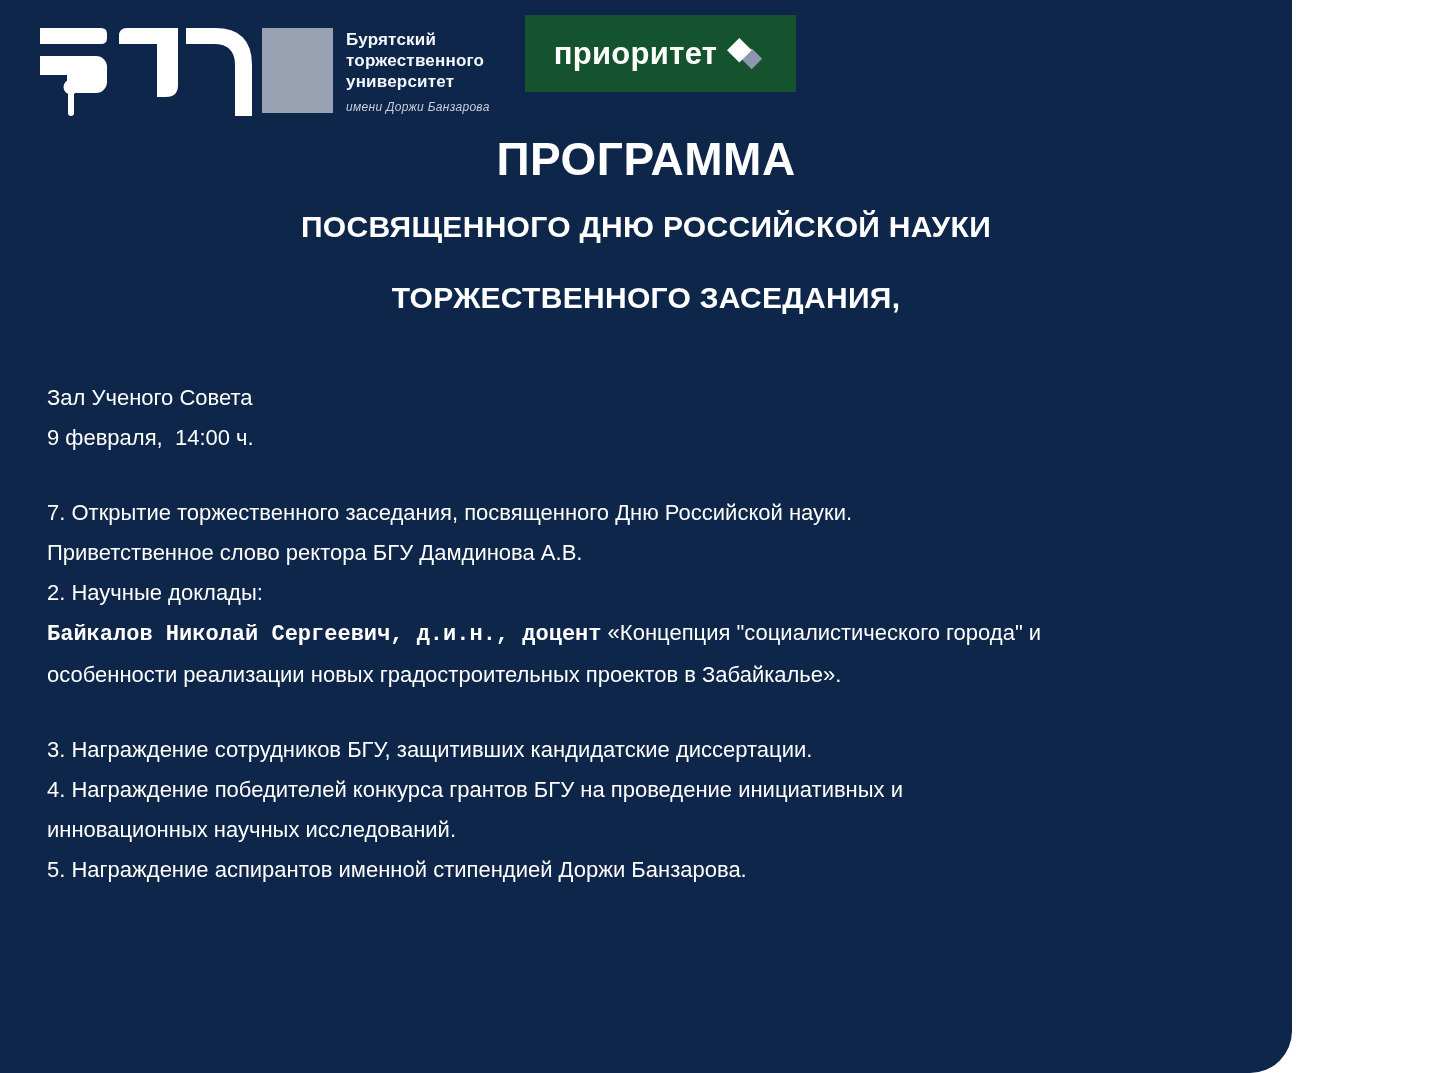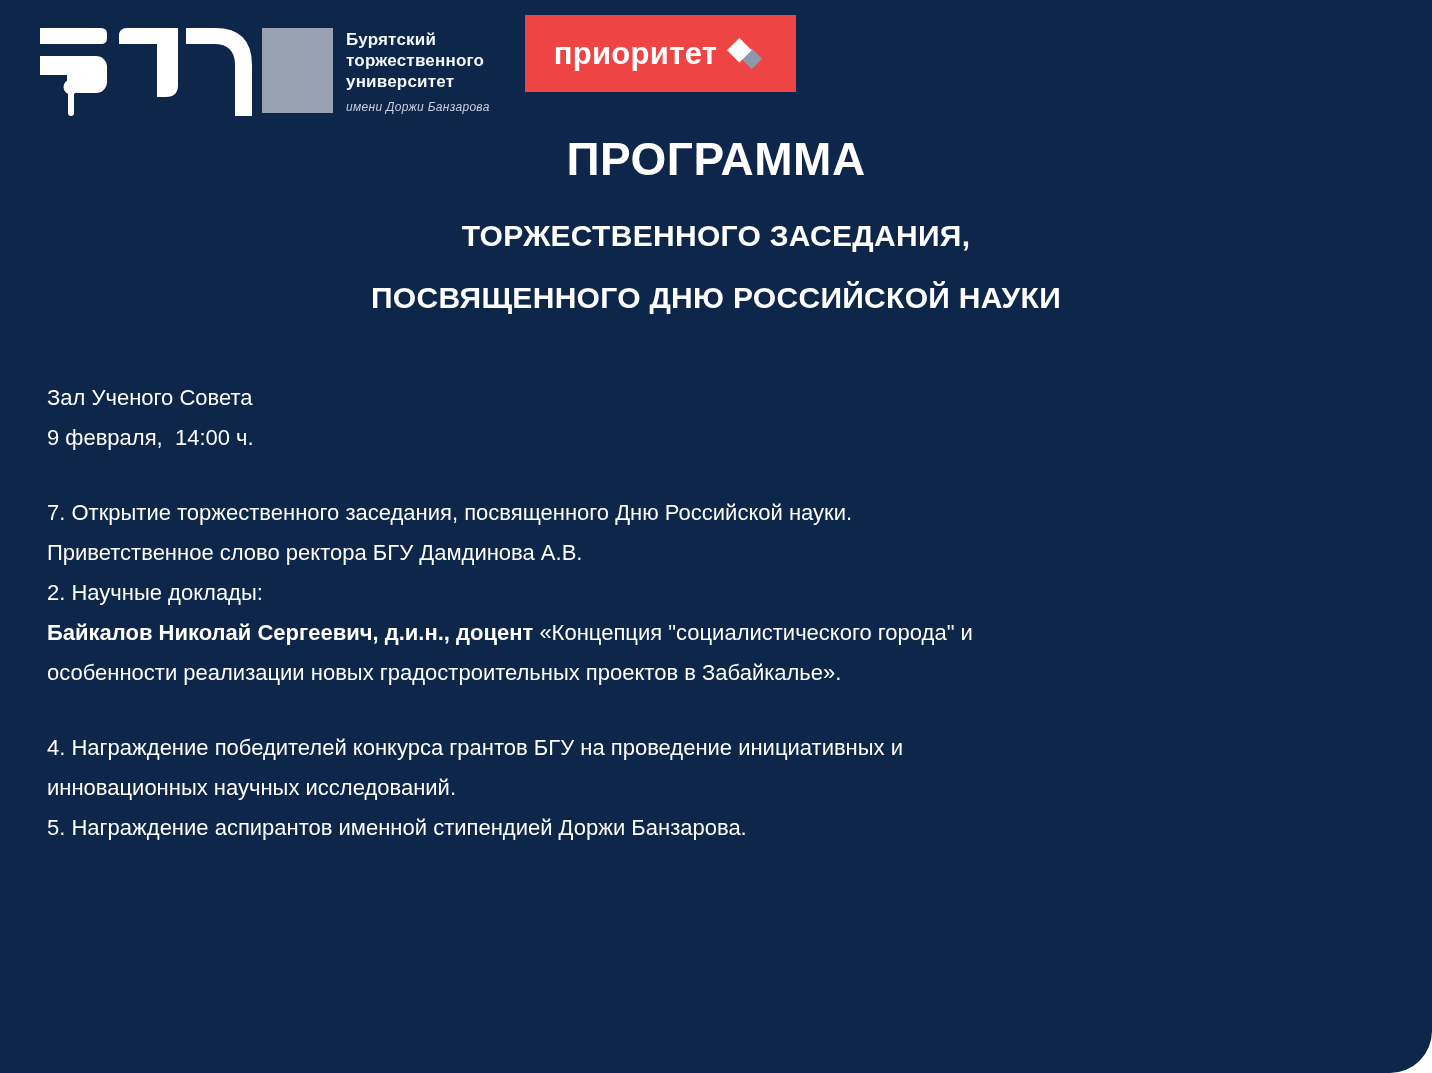--- a/index.html
+++ b/index.html
@@ -1,49 +1,49 @@
 <!DOCTYPE html>
 <html><head>
 <meta charset="utf-8">
 <style>
   html,body{margin:0;padding:0;}
   body{
     width:1432px;height:1073px;background:#ffffff;overflow:hidden;
     font-family:"Liberation Sans","DejaVu Sans",sans-serif;
   }
   .slide{
-    position:relative;width:1432px;height:1073px;
+    position:relative;width:1292px;height:1073px;
     background:#0e2649;color:#ffffff;
     border-radius:0 0 42px 0;
   }
   
   .bsu-mark{position:absolute;left:40px;top:27px;width:212px;height:90px;}
   .logo-divider{position:absolute;left:262px;top:28px;width:71px;height:85px;background:#98a2b2;}
   .univ-text{position:absolute;left:346px;top:29px;}
   .univ-line{font-size:17px;line-height:21px;font-weight:700;color:#f4f7fb;letter-spacing:.2px;}
   .univ-sub{margin-top:8px;font-size:12px;font-style:italic;color:#c7cfdf;letter-spacing:.3px;}
   .priority-box{
     position:absolute;left:525px;top:15px;width:271px;height:77px;
-    background:#ef4444;display:flex;align-items:center;justify-content:center;gap:8px;
+    background:#14532d;display:flex;align-items:center;justify-content:center;gap:8px;
   }
   .priority-label{font-size:31px;font-weight:700;letter-spacing:.3px;color:#ffffff;}
   .priority-diamond{width:42px;height:38px;margin-top:3px;}
   
   .titles{position:absolute;left:0;right:0;top:136px;text-align:center;font-weight:700;}
   .title-main{font-size:46px;line-height:46px;letter-spacing:.5px;}
   .title-sub{font-size:30px;line-height:35px;margin-top:36px;letter-spacing:.3px;}
   .title-sub.second{margin-top:27px;}
   
   .content{
     position:absolute;left:47px;right:16px;top:378px;
     font-size:22px;line-height:40px;color:#ffffff;
   }
   .content p{margin:0;white-space:pre-line;}
   .group{margin-bottom:35px;}
-  .content b{font-weight:700;}
+  .content b{font-weight:700;font-family:Liberation Mono, monospace;}
 </style>
 </head>
 <body>
 
 <div class="slide">
 
   <svg class="bsu-mark" viewBox="0 0 212 90" aria-hidden="true">
     <g fill="#ffffff">
 
       <path d="M0 1 h61 q6 0 6 6 v4 q0 6 -6 6 H0 Z"></path>
@@ -75,40 +75,41 @@
   <div class="priority-box">
     <span class="priority-label">приоритет</span>
     <svg class="priority-diamond" viewBox="0 0 44 40" aria-hidden="true">
       <polygon fill="#8d98af" points="17,24 28,13 39,24 28,35"></polygon>
       <polygon fill="#ffffff" points="2,15 15,2 28,15 15,28"></polygon>
     </svg>
   </div>
 
   <div class="titles">
     <div class="title-main">ПРОГРАММА</div>
+    <div class="title-sub second">ПОСВЯЩЕННОГО ДНЮ РОССИЙСКОЙ НАУКИ</div>
     <div class="title-sub">ТОРЖЕСТВЕННОГО ЗАСЕДАНИЯ,</div>
-    <div class="title-sub second">ПОСВЯЩЕННОГО ДНЮ РОССИЙСКОЙ НАУКИ</div>
   </div>
 
   <div class="content">
 
     <div class="group">
       <p>Зал Ученого Совета</p>
       <p>9 февраля,&nbsp; 14:00 ч.</p>
     </div>
 
     <p class="group">7. Открытие торжественного заседания, посвященного Дню Российской науки.
 Приветственное слово ректора БГУ Дамдинова А.В.</p>
 
     <div class="group">
       <p>2. Научные доклады:</p>
       <p><b>Байкалов Николай Сергеевич, д.и.н., доцент</b><span> «Концепция "социалистического города" и
 особенности реализации новых градостроительных проектов в Забайкалье».</span></p>
     </div>
 
     <div class="group">
+      <p>3. Награждение сотрудников БГУ, защитивших кандидатские диссертации.</p>
       <p>4. Награждение победителей конкурса грантов БГУ на проведение инициативных и
 инновационных научных исследований.</p>
       <p>5. Награждение аспирантов именной стипендией Доржи Банзарова.</p>
     </div>
 
   </div>
 </div>
 
 </body></html>

